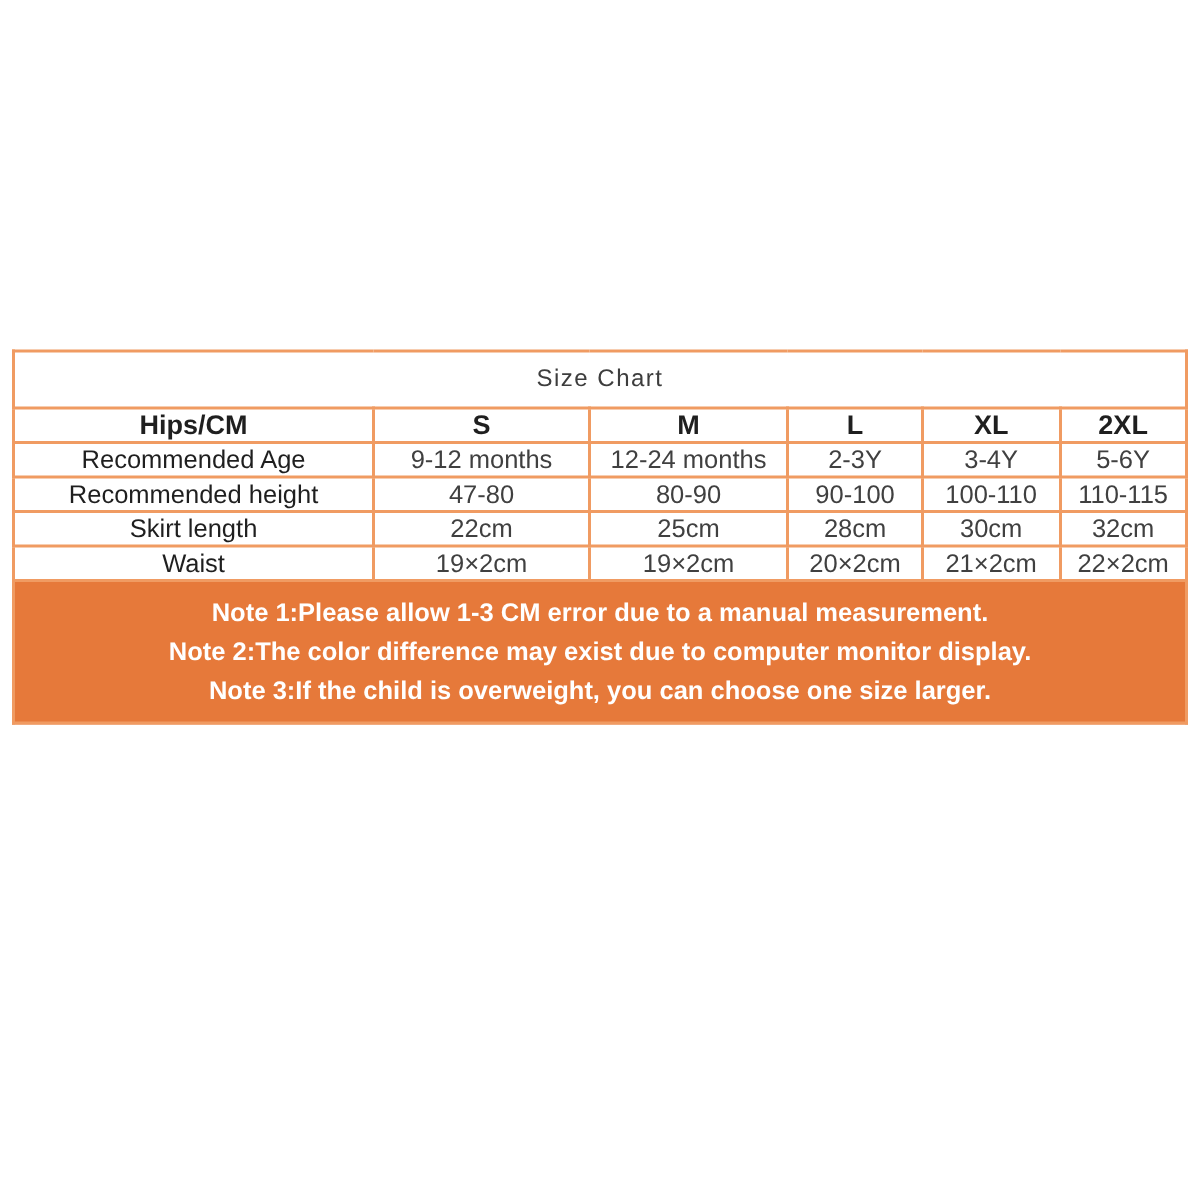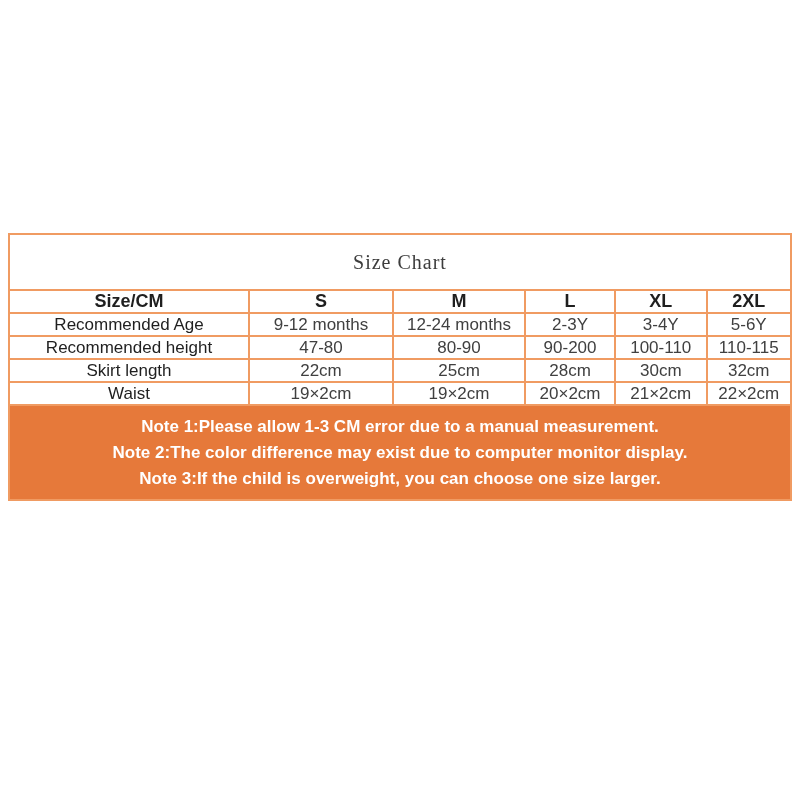--- a/index.html
+++ b/index.html
@@ -41,24 +41,24 @@
   table.size-table th,
   table.size-table td {
     border: 2px solid var(--border-orange);
     text-align: center;
     vertical-align: middle;
     padding: 0 2px;
     overflow: hidden;
     white-space: nowrap;
   }
   .title-cell {
-    height: 56px;
-    font-family: Liberation Serif, serif;
+    height: 38px;
+    font-family: Liberation Sans, sans-serif;
     font-weight: 400;
-    font-size: 20px;
+    font-size: 16px;
     letter-spacing: 1px;
     color: var(--title-color);
   }
   .hcell {
     height: 21px;
     font-size: 18px;
     font-weight: 700;
     color: var(--label-color);
   }
   .label-cell {
@@ -103,42 +103,42 @@
         <col style="width:16.9%">
         <col style="width:11.5%">
         <col style="width:11.7%">
         <col style="width:10.8%">
       </colgroup>
       <thead>
         <tr>
           <th class="title-cell" colspan="6">Size Chart</th>
         </tr>
         <tr id="header-row">
-            <th class="hcell">Size/CM</th>
+            <th class="hcell">Hips/CM</th>
             <th class="hcell">S</th>
             <th class="hcell">M</th>
             <th class="hcell">L</th>
             <th class="hcell">XL</th>
             <th class="hcell">2XL</th>
           </tr>
       </thead>
       <tbody id="table-body">
           <tr>
             <td class="label-cell">Recommended Age</td>
             <td class="value-cell">9-12 months</td>
             <td class="value-cell">12-24 months</td>
             <td class="value-cell">2-3Y</td>
             <td class="value-cell">3-4Y</td>
             <td class="value-cell">5-6Y</td>
           </tr>
           <tr>
             <td class="label-cell">Recommended height</td>
             <td class="value-cell">47-80</td>
             <td class="value-cell">80-90</td>
-            <td class="value-cell">90-200</td>
+            <td class="value-cell">90-100</td>
             <td class="value-cell">100-110</td>
             <td class="value-cell">110-115</td>
           </tr>
           <tr>
             <td class="label-cell">Skirt length</td>
             <td class="value-cell">22cm</td>
             <td class="value-cell">25cm</td>
             <td class="value-cell">28cm</td>
             <td class="value-cell">30cm</td>
             <td class="value-cell">32cm</td>

